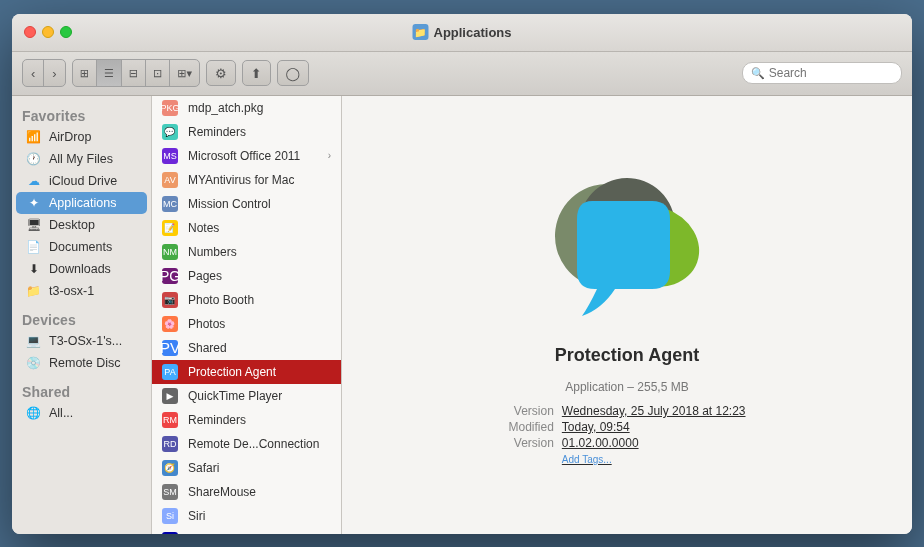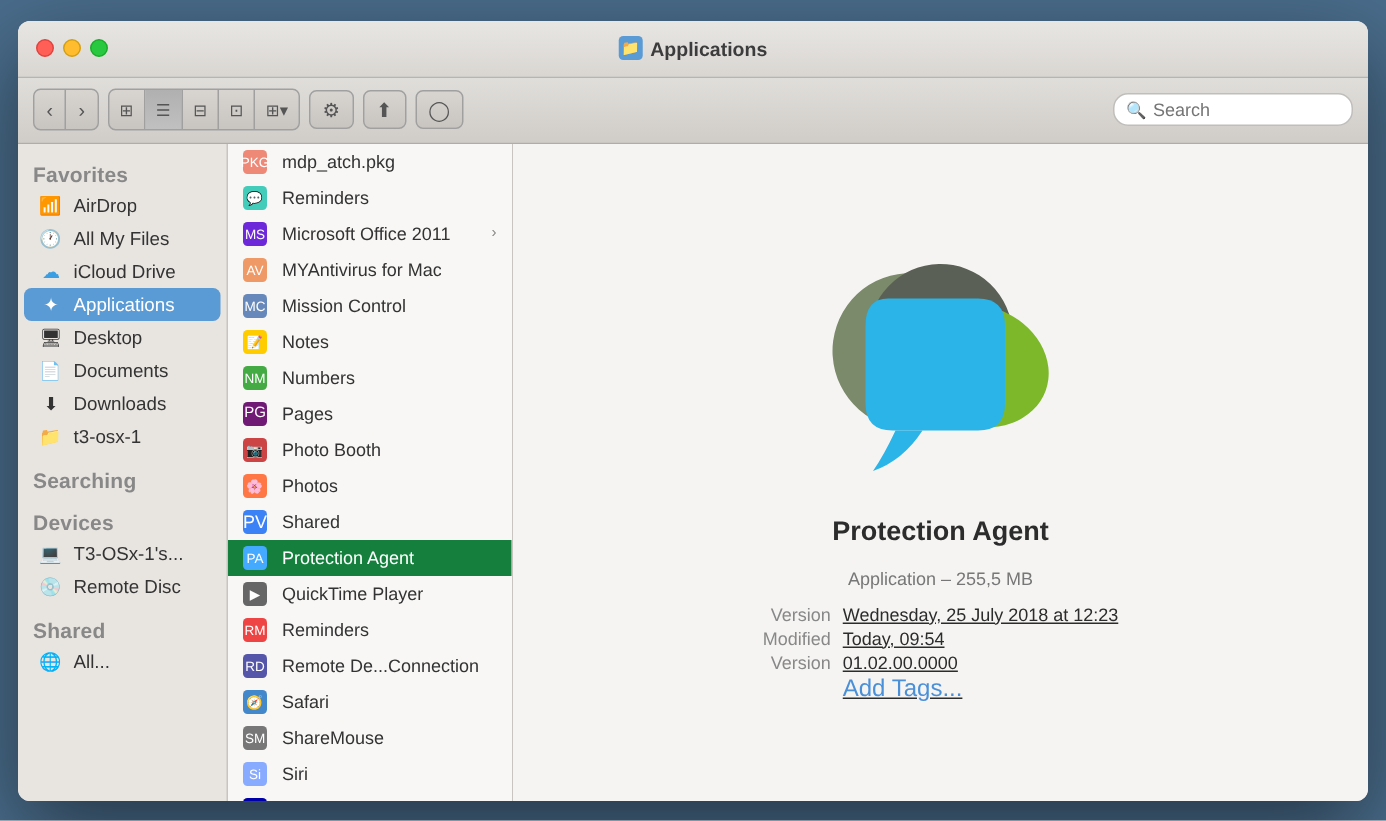--- a/index.html
+++ b/index.html
@@ -223,21 +223,21 @@
       display: flex;
       align-items: center;
       padding: 3px 10px;
       gap: 10px;
       cursor: pointer;
       font-size: 12px;
       color: #333;
       height: 24px;
     }
     .file-item.selected {
-      background: #15803d;
+      background: #b91c1c;
       color: white;
     }
     .file-item-icon {
       width: 16px;
       height: 16px;
       flex-shrink: 0;
       border-radius: 3px;
       display: flex;
       align-items: center;
       justify-content: center;
@@ -284,21 +284,21 @@
       color: #2c2c2c;
       text-decoration: underline;
     }
     .app-type-size {
       font-size: 12px;
       color: #777;
       margin-bottom: 8px;
     }
     .add-tags-link {
       color: #4a90d9;
-      font-size: 16px;
+      font-size: 10px;
       cursor: pointer;
       text-decoration: none;
     }
     
     .icon-airdrop { color: #3a9ee4; }
     .icon-icloud { color: #3a9ee4; }
   </style>
 </head>
 <body>
 
@@ -369,21 +369,20 @@
       </div>
       <div class="sidebar-item">
         <div class="sidebar-item-icon">⬇</div>
         <span class="sidebar-item-label">Downloads</span>
       </div>
       <div class="sidebar-item">
         <div class="sidebar-item-icon">📁</div>
         <span class="sidebar-item-label">t3-osx-1</span>
       </div>
 
-      <div class="sidebar-section-header" style="margin-top:6px;">Searching</div>
 
       <div class="sidebar-section-header" style="margin-top:6px;">Devices</div>
       <div class="sidebar-item">
         <div class="sidebar-item-icon">💻</div>
         <span class="sidebar-item-label">T3-OSx-1's...</span>
       </div>
       <div class="sidebar-item">
         <div class="sidebar-item-icon">💿</div>
         <span class="sidebar-item-label">Remote Disc</span>
       </div>
@@ -419,33 +418,33 @@
       </div>
       <div class="file-item">
         <div class="file-item-icon" style="background:#fc0;font-size:9px;color:white;">📝</div>
         <span class="file-item-name">Notes</span>
       </div>
       <div class="file-item">
         <div class="file-item-icon" style="background:#4a4;font-size:9px;color:white;">NM</div>
         <span class="file-item-name">Numbers</span>
       </div>
       <div class="file-item">
-        <div class="file-item-icon" style="background:#701a75;font-size:10px;color:white;">PG</div>
+        <div class="file-item-icon" style="background:#701a75;font-size:14px;color:white;">PG</div>
         <span class="file-item-name">Pages</span>
       </div>
       <div class="file-item">
         <div class="file-item-icon" style="background:#c44;font-size:9px;color:white;">📷</div>
         <span class="file-item-name">Photo Booth</span>
       </div>
       <div class="file-item">
         <div class="file-item-icon" style="background:#f74;font-size:9px;color:white;">🌸</div>
         <span class="file-item-name">Photos</span>
       </div>
       <div class="file-item">
-        <div class="file-item-icon" style="background:#3b82f6;font-size:12px;color:white;">PV</div>
+        <div class="file-item-icon" style="background:#3b82f6;font-size:15px;color:white;">PV</div>
         <span class="file-item-name">Shared</span>
       </div>
       <div class="file-item selected">
         <div class="file-item-icon" style="background:#4af;font-size:9px;color:white;">PA</div>
         <span class="file-item-name">Protection Agent</span>
       </div>
       <div class="file-item">
         <div class="file-item-icon" style="background:#666;font-size:9px;color:white;">▶</div>
         <span class="file-item-name">QuickTime Player</span>
       </div>

